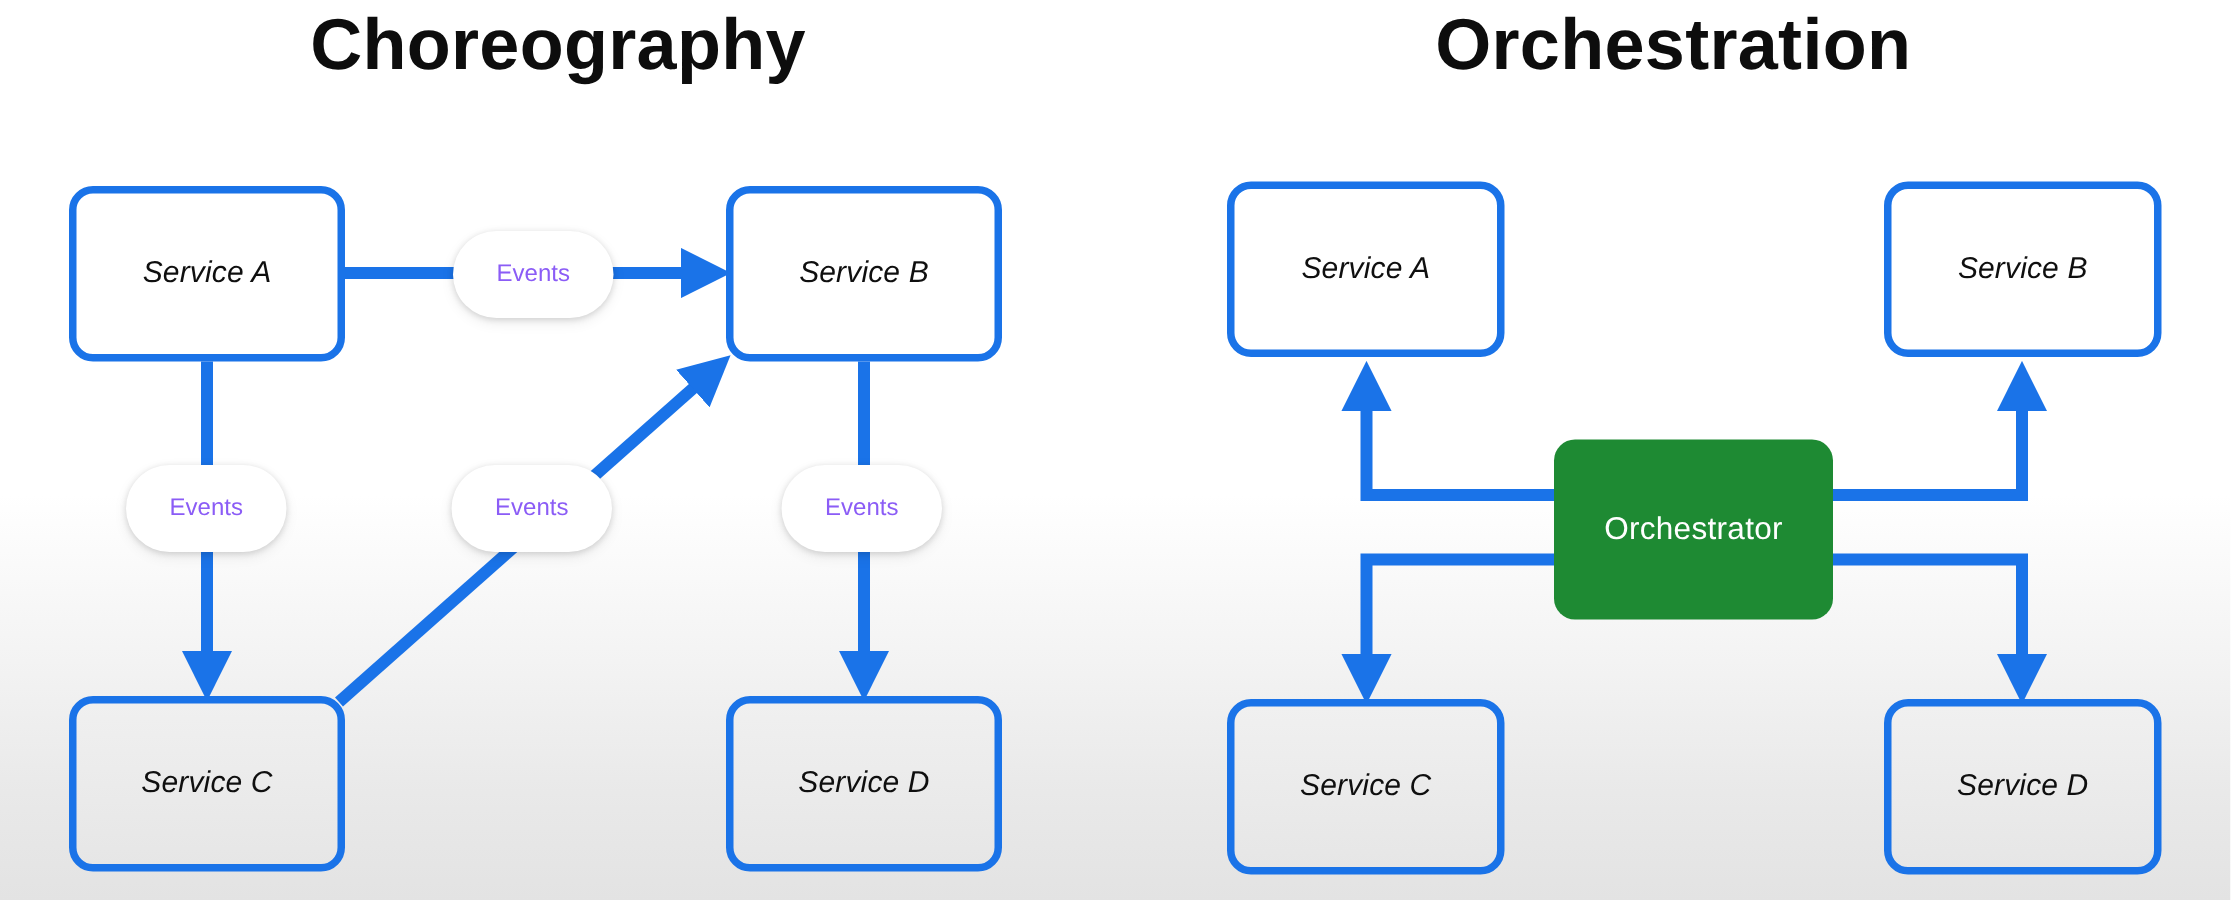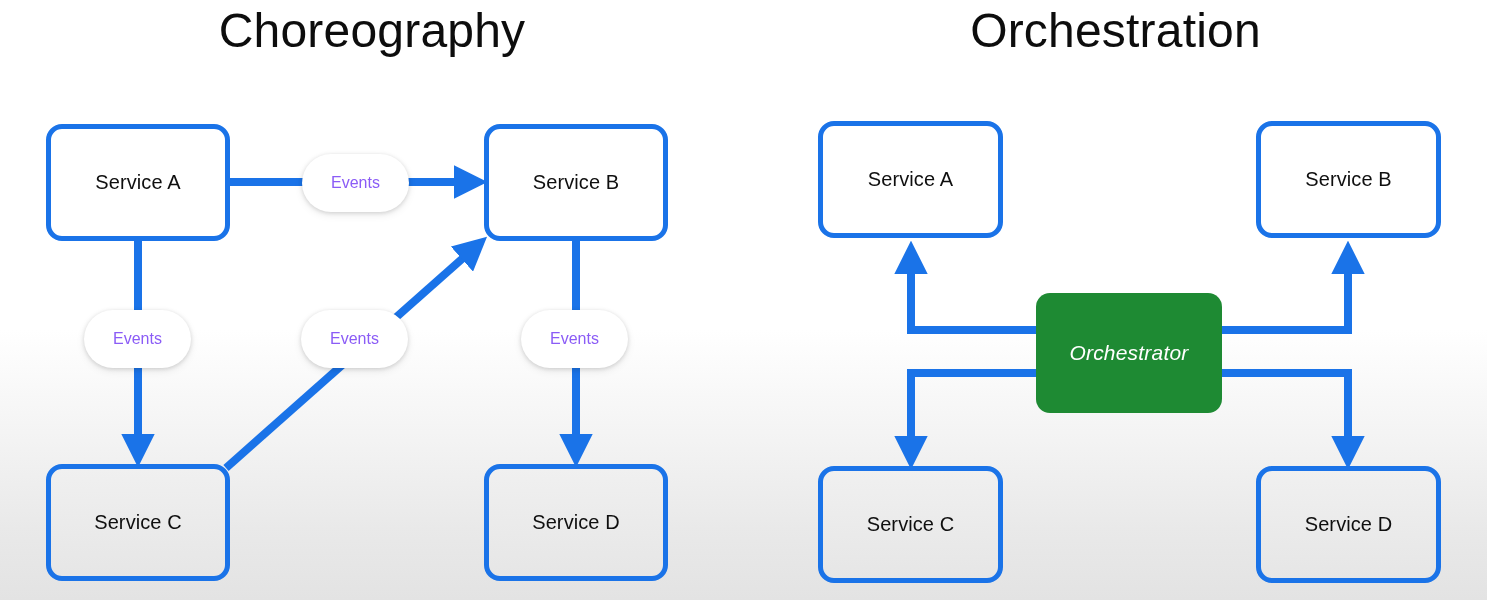--- a/index.html
+++ b/index.html
@@ -24,21 +24,21 @@
   }
 
   
   .panel-title {
     position: absolute;
     top: 0px;
     height: 62px;
     line-height: 62px;
     text-align: center;
     font-size: 48px;
-    font-weight: 400;
+    font-weight: 700;
     color: #0d0d0d;
     letter-spacing: 0.2px;
     white-space: nowrap;
   }
   #title-choreography { left: 0px;   width: 744px; }
   #title-orchestration{ left: 744px; width: 743px; text-align: center; }
 
   
   #edges {
     position: absolute;
@@ -54,40 +54,40 @@
     border: 5px solid #1a73e8;
     border-radius: 16px;
     background: #ffffff;
     display: flex;
     align-items: center;
     justify-content: center;
     font-size: 20px;
     color: #0f0f0f;
     letter-spacing: 0.1px;
     z-index: 3;
+    font-style: italic;
   }
   .node.lower {
     background: linear-gradient(to bottom, #f0f0f0 0%, #e6e6e6 100%);
     justify-content: center;
   }
 
   
   #orchestrator-node {
     position: absolute;
     box-sizing: border-box;
     background: #1e8a33;
     border-radius: 14px;
     display: flex;
     align-items: center;
     justify-content: center;
     font-size: 21px;
     color: #ffffff;
     letter-spacing: 0.2px;
     z-index: 4;
-    font-style: italic;
   }
 
   
   .events-pill {
     position: absolute;
     box-sizing: border-box;
     background: #ffffff;
     border-radius: 999px;
     display: flex;
     align-items: center;

